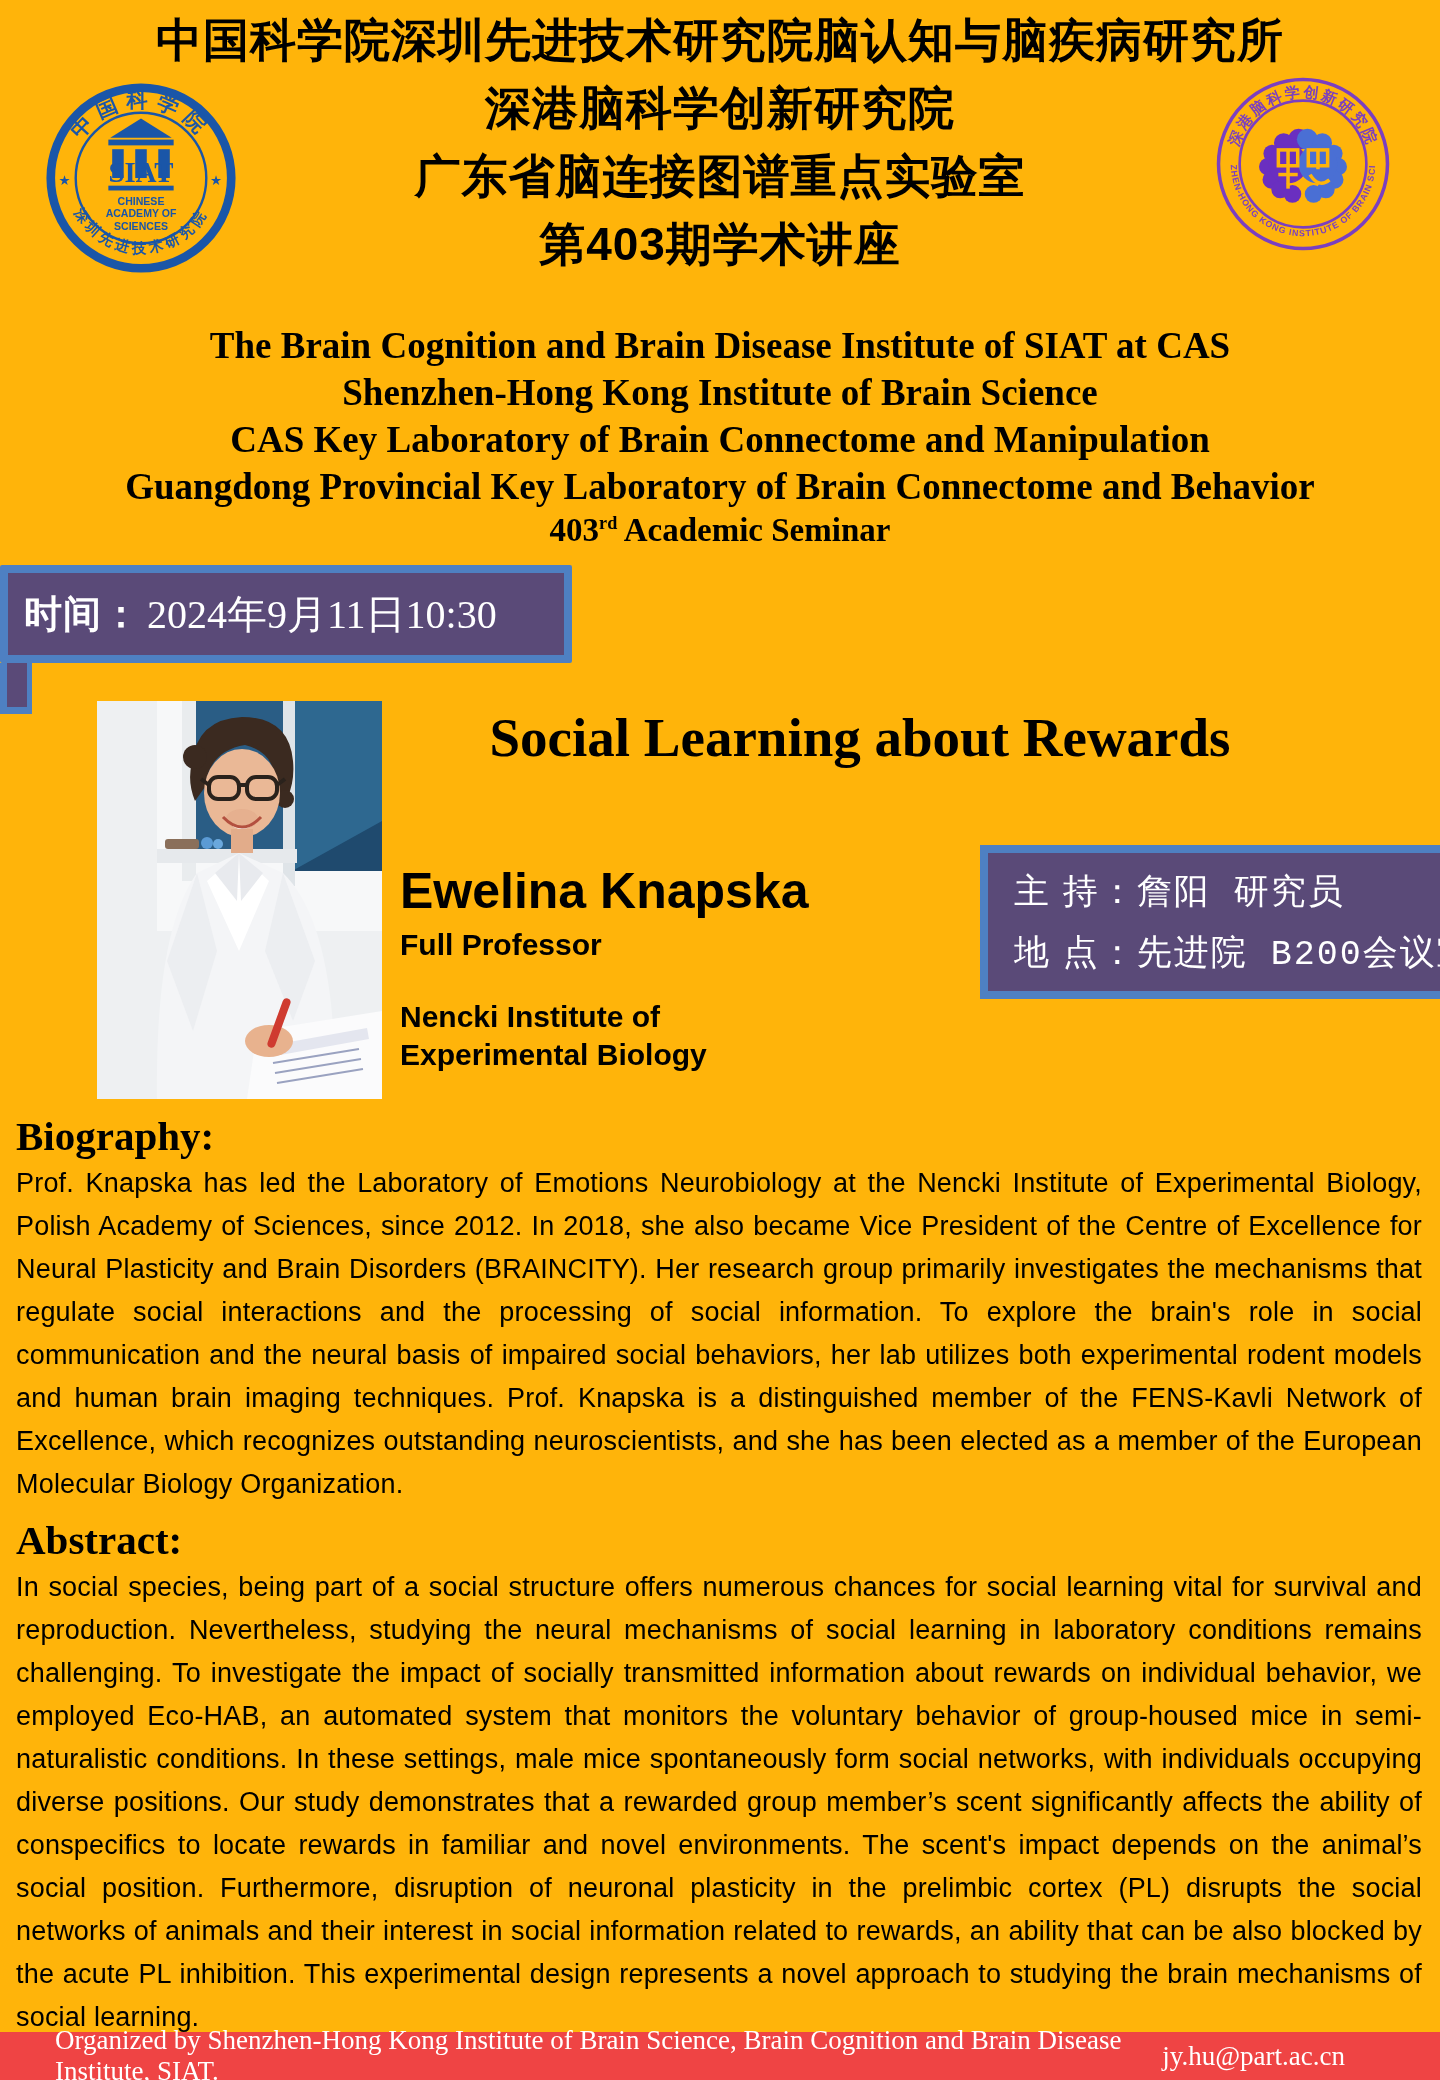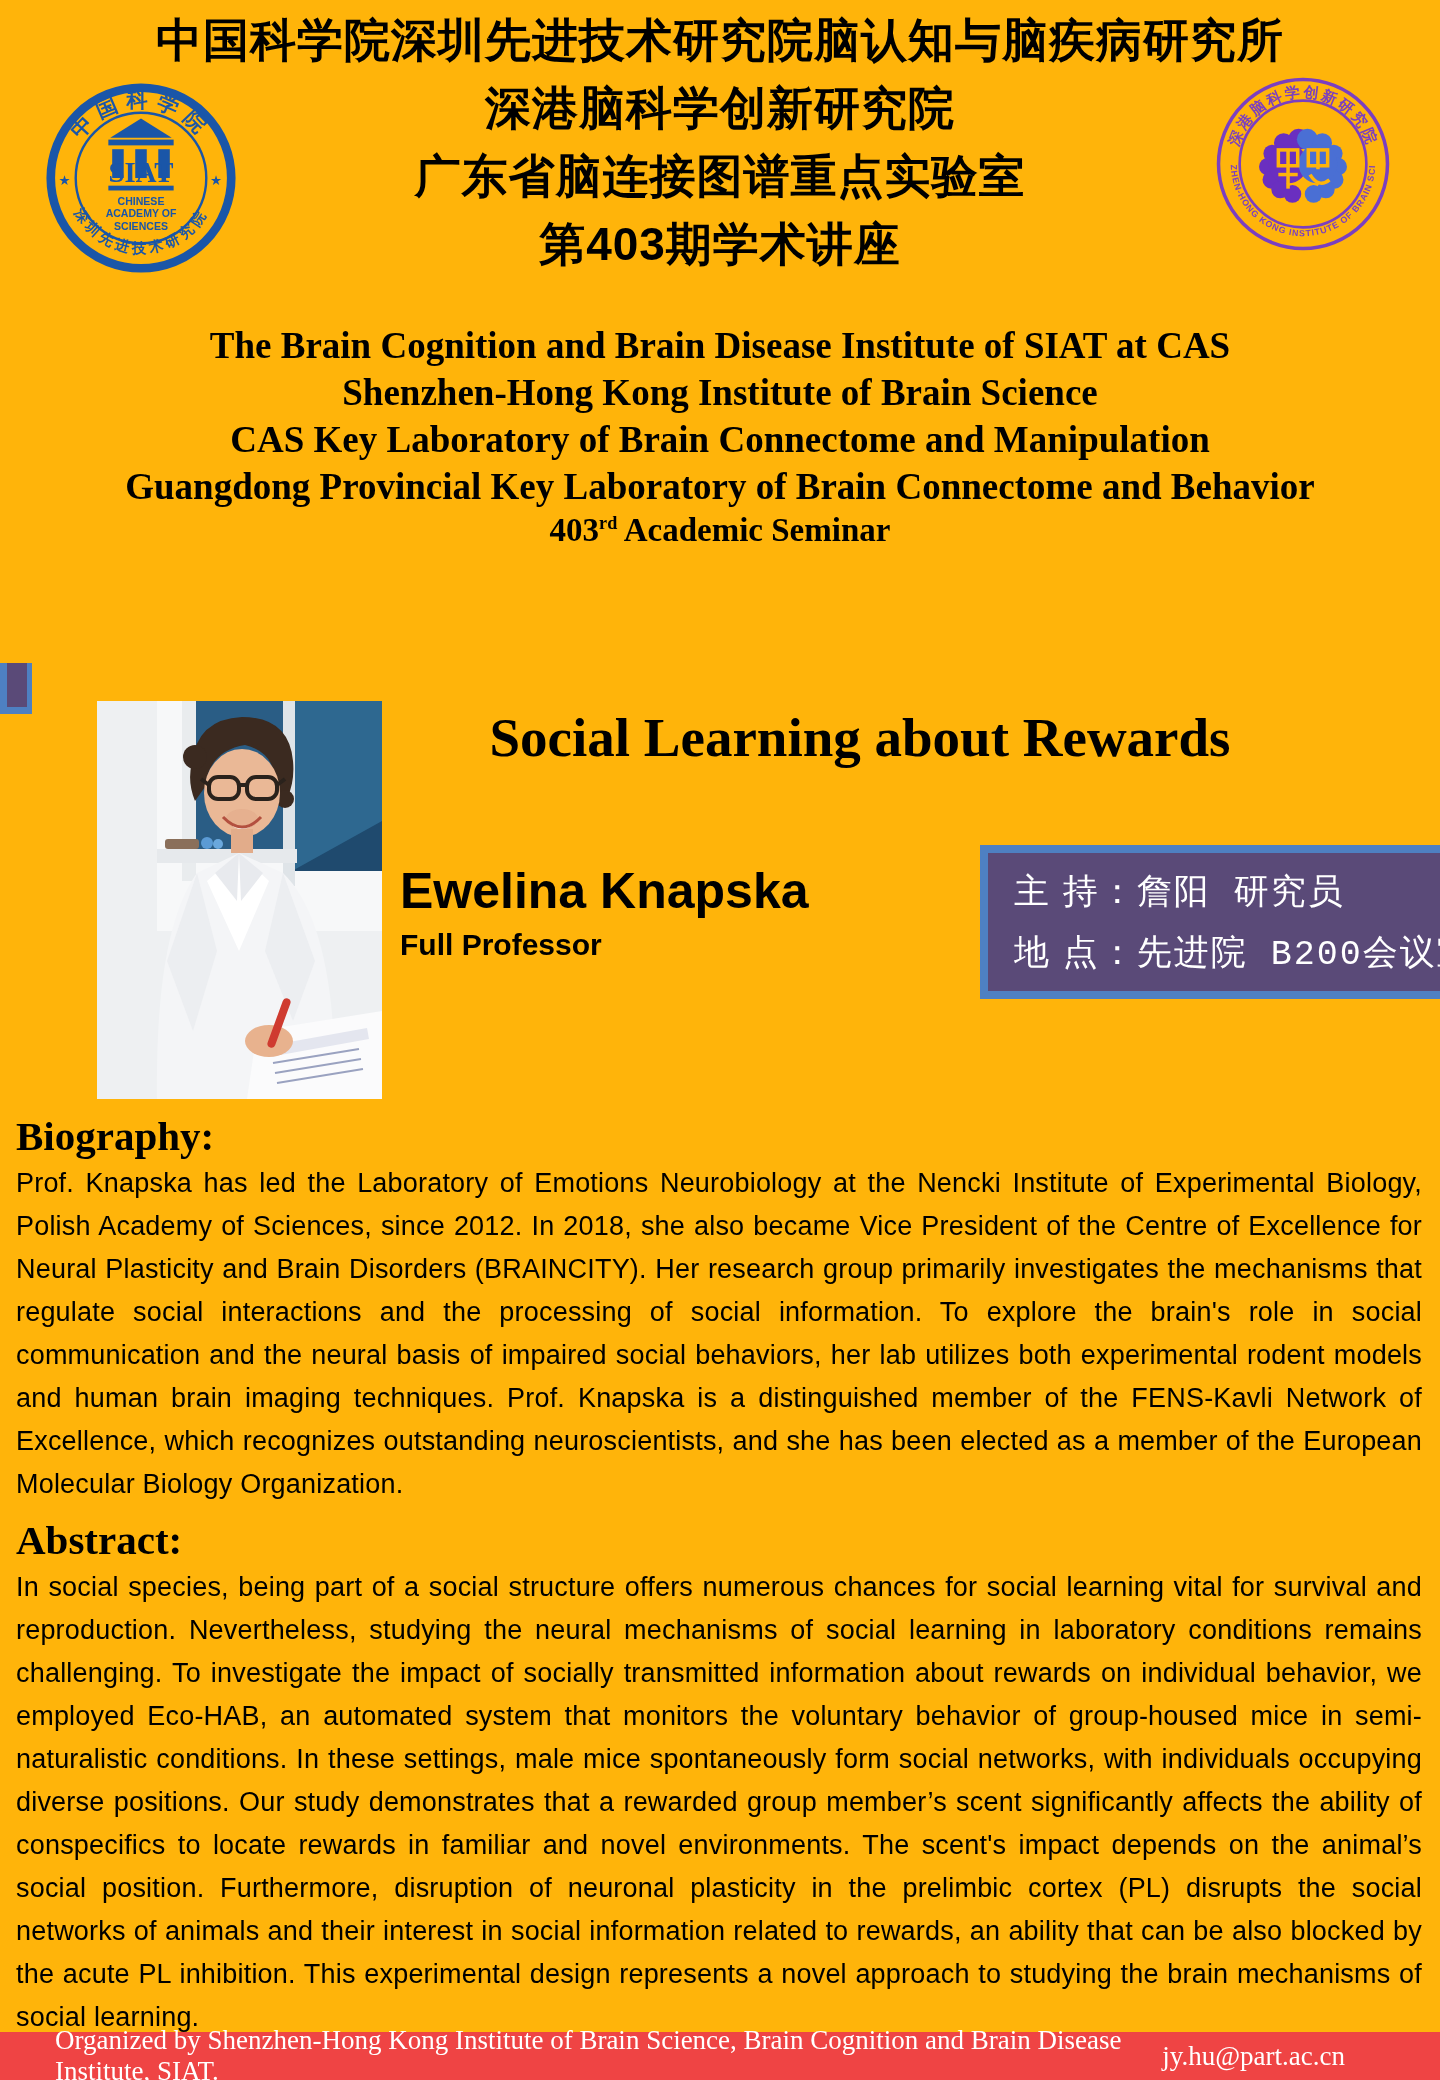--- a/index.html
+++ b/index.html
@@ -165,20 +165,24 @@
         <rect x="72" y="84" width="22" height="18"></rect>
         <line x1="83" y1="84" x2="83" y2="128"></line>
         <line x1="72" y1="112" x2="94" y2="112"></line>
         <rect x="106" y="84" width="22" height="18"></rect>
         <line x1="117" y1="84" x2="117" y2="106"></line>
         <path d="M 108,112 q 10,16 22,6"></path>
       </g>
     </svg>
   </div>
 
+  <div class="time-box">
+    <span class="time-label">时间：</span>
+    <span class="time-value">2024年9月11日10:30</span>
+  </div>
   <div class="time-tail"></div>
 
   <div class="talk-title">Social Learning about Rewards</div>
 
   <div class="photo">
     <svg width="285" height="398" viewBox="0 0 285 398" preserveAspectRatio="none">
 
       <rect x="0" y="0" width="285" height="398" fill="#eef0f2"></rect>
       <rect x="60" y="0" width="225" height="230" fill="#f7f8f9"></rect>
 
@@ -228,20 +232,21 @@
         <line x1="180" y1="382" x2="266" y2="368"></line>
       </g>
 
       <ellipse cx="172" cy="340" rx="24" ry="16" fill="#e8b28e"></ellipse>
       <rect x="178" y="296" width="8" height="52" rx="4" transform="rotate(20 182 322)" fill="#cf3b30"></rect>
     </svg>
   </div>
 
   <div class="speaker-name">Ewelina Knapska</div>
   <div class="speaker-title">Full Professor</div>
+  <div class="speaker-aff">Nencki Institute of Experimental Biology</div>
 
   <div class="host-box">
     <div class="host-line"><span>主 持：</span><span class="v">詹阳 研究员</span></div>
     <div class="host-line"><span>地 点：</span><span class="v">先进院 B200会议室</span></div>
   </div>
 
   <div class="sec-heading bio-heading">Biography:</div>
   <div class="bio-text">Prof. Knapska has led the Laboratory of Emotions Neurobiology at the Nencki Institute of Experimental Biology, Polish Academy of Sciences, since 2012. In 2018, she also became Vice President of the Centre of Excellence for Neural Plasticity and Brain Disorders (BRAINCITY). Her research group primarily investigates the mechanisms that regulate social interactions and the processing of social information. To explore the brain's role in social communication and the neural basis of impaired social behaviors, her lab utilizes both experimental rodent models and human brain imaging techniques. Prof. Knapska is a distinguished member of the FENS-Kavli Network of Excellence, which recognizes outstanding neuroscientists, and she has been elected as a member of the European Molecular Biology Organization.</div>
 
   <div class="sec-heading abs-heading">Abstract:</div>

